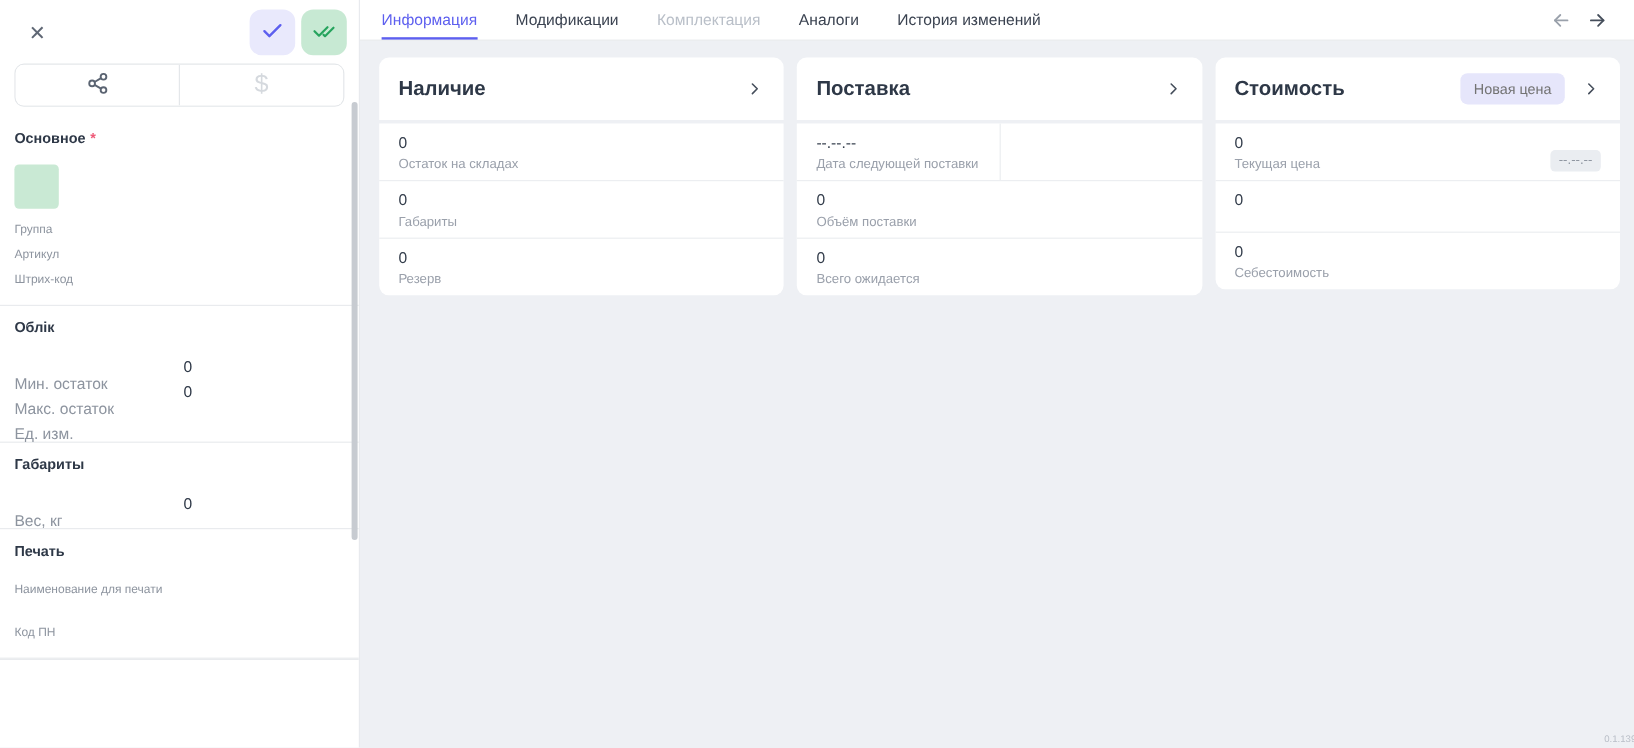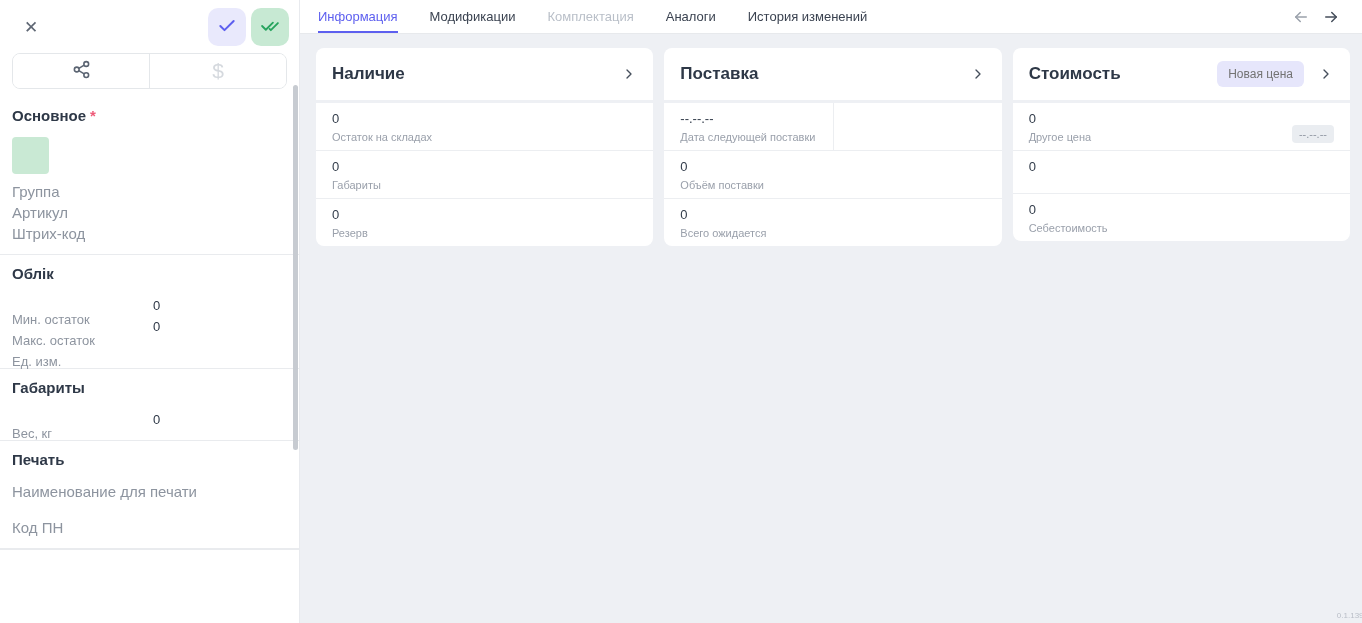--- a/index.html
+++ b/index.html
@@ -19,25 +19,25 @@
   .act-btn.lav { background:#e9e9fc; }
   .act-btn.grn { background:#c7e9d3; }
   .segmented { margin:3px 12px 0; height:36px; border:1px solid #e4e7ea;
     border-radius:8px; display:flex; overflow:hidden; background:#fff; }
   .seg { flex:1; border:none; background:#fff; display:flex; align-items:center;
     justify-content:center; cursor:pointer; }
   .seg.left { border-right:1px solid #e4e7ea; }
   .dollar { font-size:21px; color:#d5d9de; }
 
   .section { padding:10px 12px 10px; }
-  .sec-title { font-size:15px; font-weight:bold; color:#2e3847; line-height:17px; }
+  .sec-title { font-size:12px; font-weight:bold; color:#2e3847; line-height:17px; }
   .req { color:#ee5a78; margin-left:4px; }
   .img-ph { width:37px; height:37px; background:#c9e9d4; border-radius:4px;
     margin:13px 0 7px; cursor:pointer; }
-  .field { height:21px; display:flex; align-items:center; font-size:15px;
+  .field { height:21px; display:flex; align-items:center; font-size:10px;
     color:#8d949f; cursor:text; }
   .field.gap-b { margin-bottom:15px; }
   .kv { display:flex; height:21px; align-items:center; font-size:13px; cursor:text; }
   .kv .k { width:141px; color:#8d949f;margin-top:28px; }
   .kv .v { color:#2e3847; }
   .rows-block { margin-top:13px; }
   .divider { height:1px; background:#e9ebee; }
   .sb-scroll { position:absolute; top:85px; right:1px; width:5px; height:365px;
     background:#c7cbd1; border-radius:3px; cursor:grab; }
 
@@ -268,21 +268,21 @@
           <span class="chev">
             <svg width="16" height="16" viewBox="0 0 24 24" fill="none" stroke="#454e5b" stroke-width="2" stroke-linecap="round" stroke-linejoin="round">
                 <polyline points="9 6 15 12 9 18"></polyline>
               </svg>
           </span>
         </div>
         <div class="card-body">
           <div class="crow with-chip">
             <div>
               <div class="cv">0</div>
-              <div class="cl">Другое цена</div>
+              <div class="cl">Текущая цена</div>
             </div>
             <span class="chip">--.--.--</span>
           </div>
           <div class="crow">
             <div class="cv">0</div>
           </div>
           <div class="crow">
             <div class="cv">0</div>
             <div class="cl">Себестоимость</div>
           </div>

